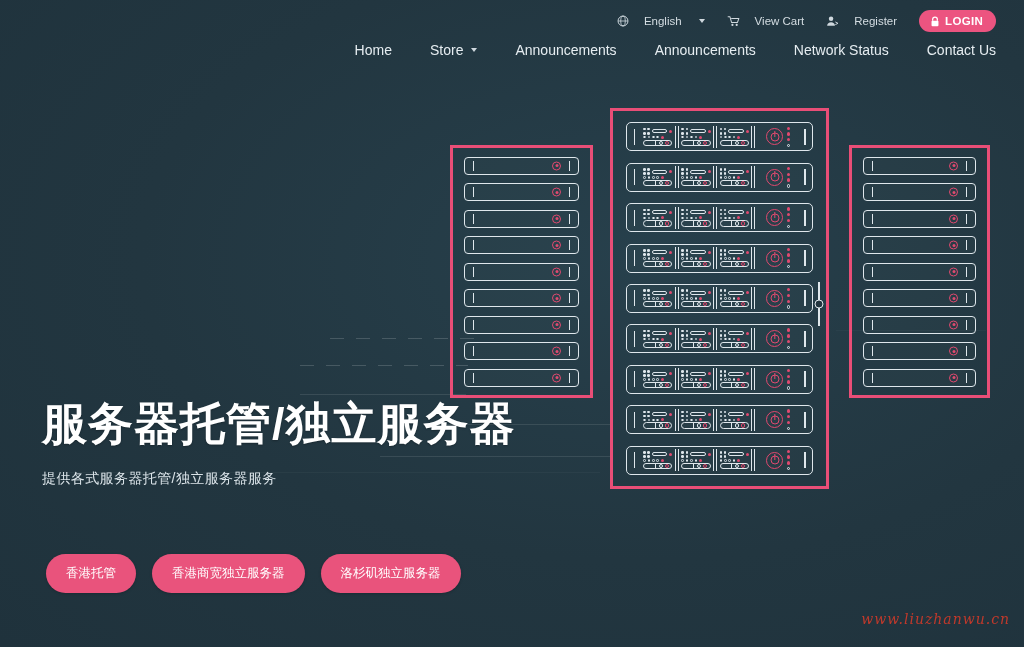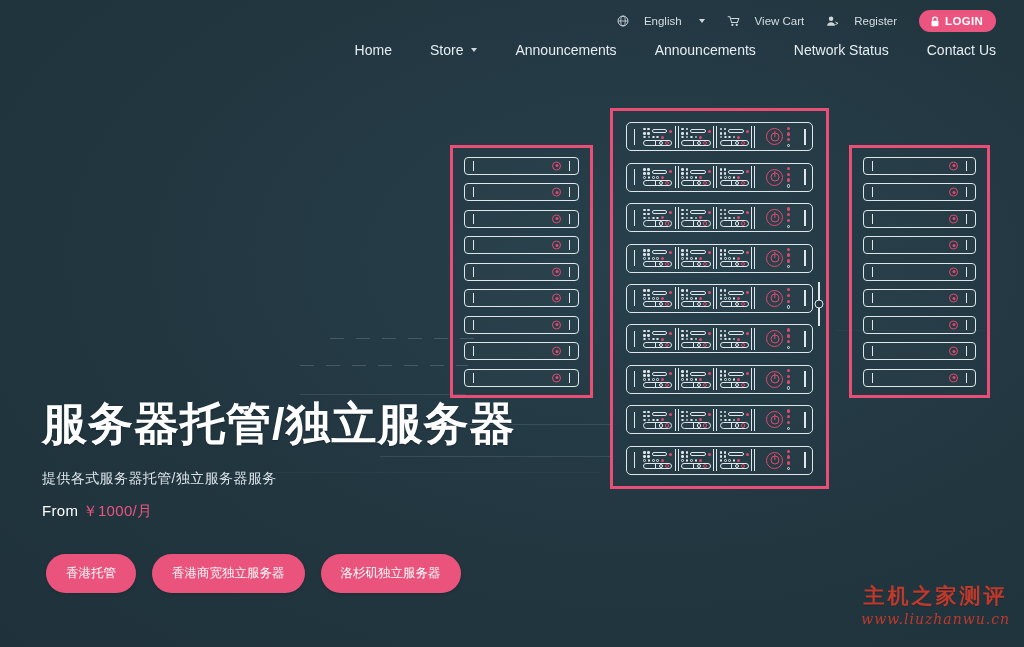--- a/index.html
+++ b/index.html
@@ -1398,27 +1398,25 @@
           <span class="bar"></span>
           <span class="led"></span>
           <span class="bar r"></span>
         </div>
       </div>
   </div>
 
   <div class="hero">
     <h1 class="hero-title">服务器托管/独立服务器</h1>
     <p class="hero-sub">提供各式服务器托管/独立服务器服务</p>
-    <p class="hero-price"><span>From </span><span class="amount">￥1000/月</span></p>
   </div>
 
   <div class="pillrow">
     <button class="pill">香港托管</button>
     <button class="pill">香港商宽独立服务器</button>
     <button class="pill">洛杉矶独立服务器</button>
   </div>
 
   <div class="watermark">
-    <div class="wm-cn">主机之家测评</div>
     <div class="wm-url">www.liuzhanwu.cn</div>
   </div>
 
 </div>
 
 </body></html>

